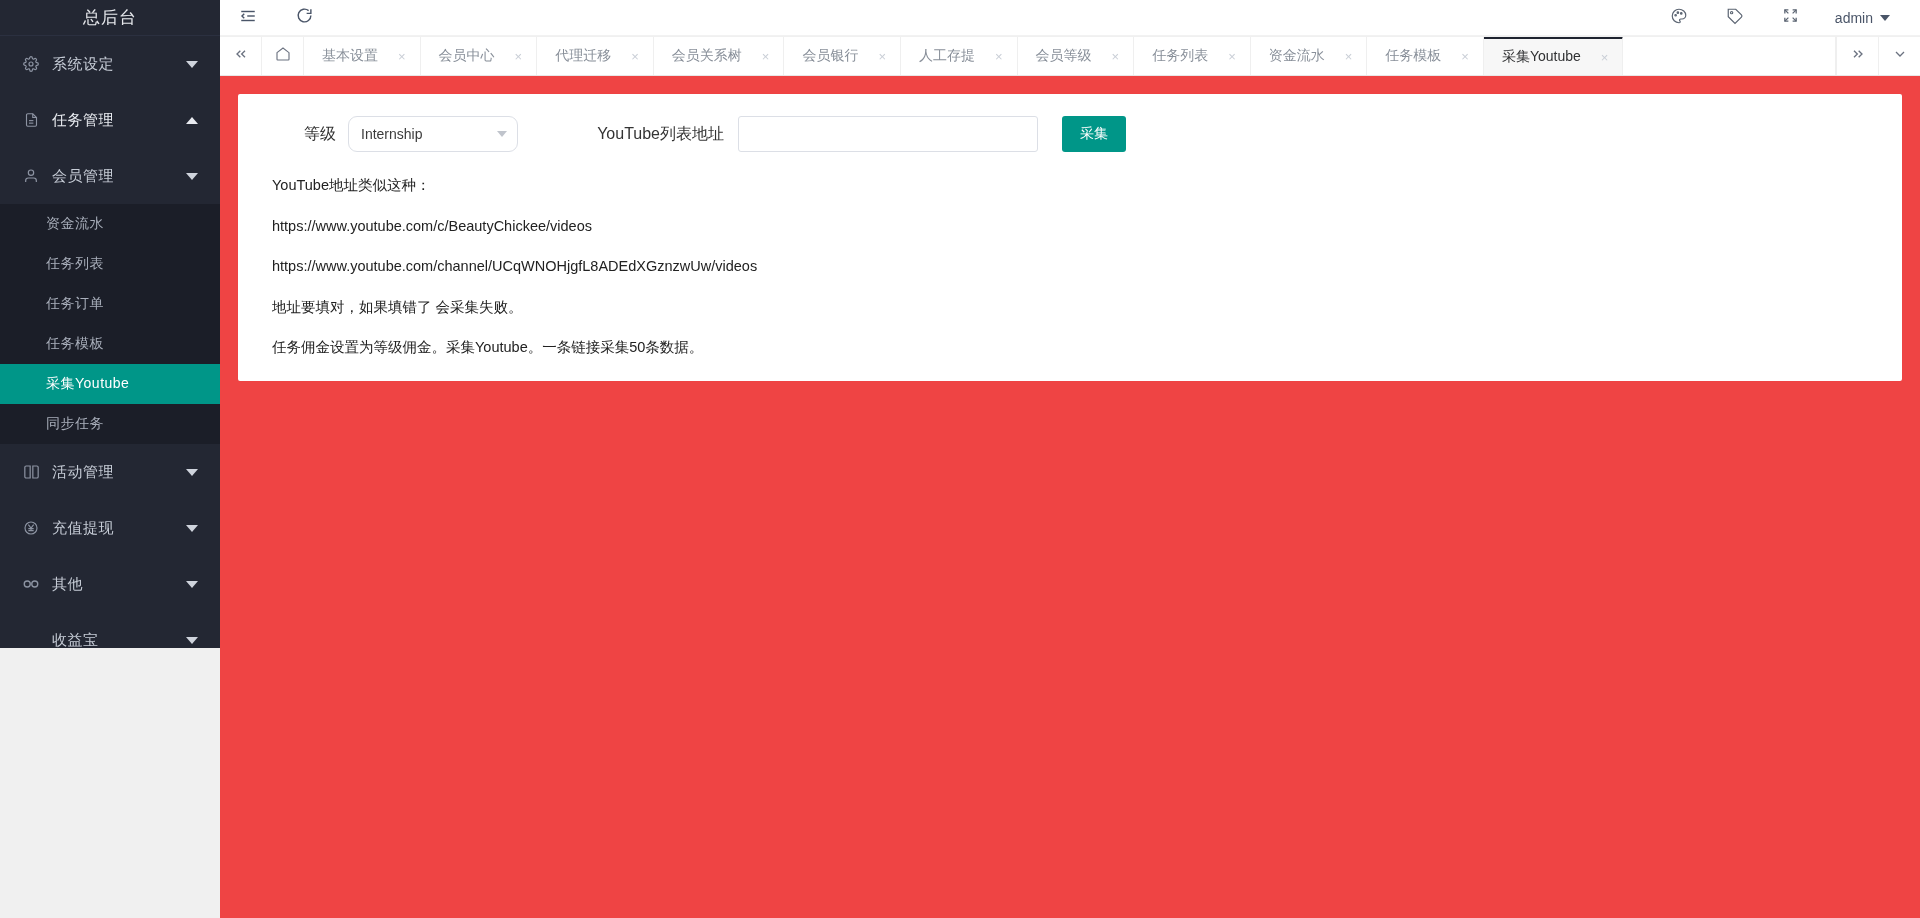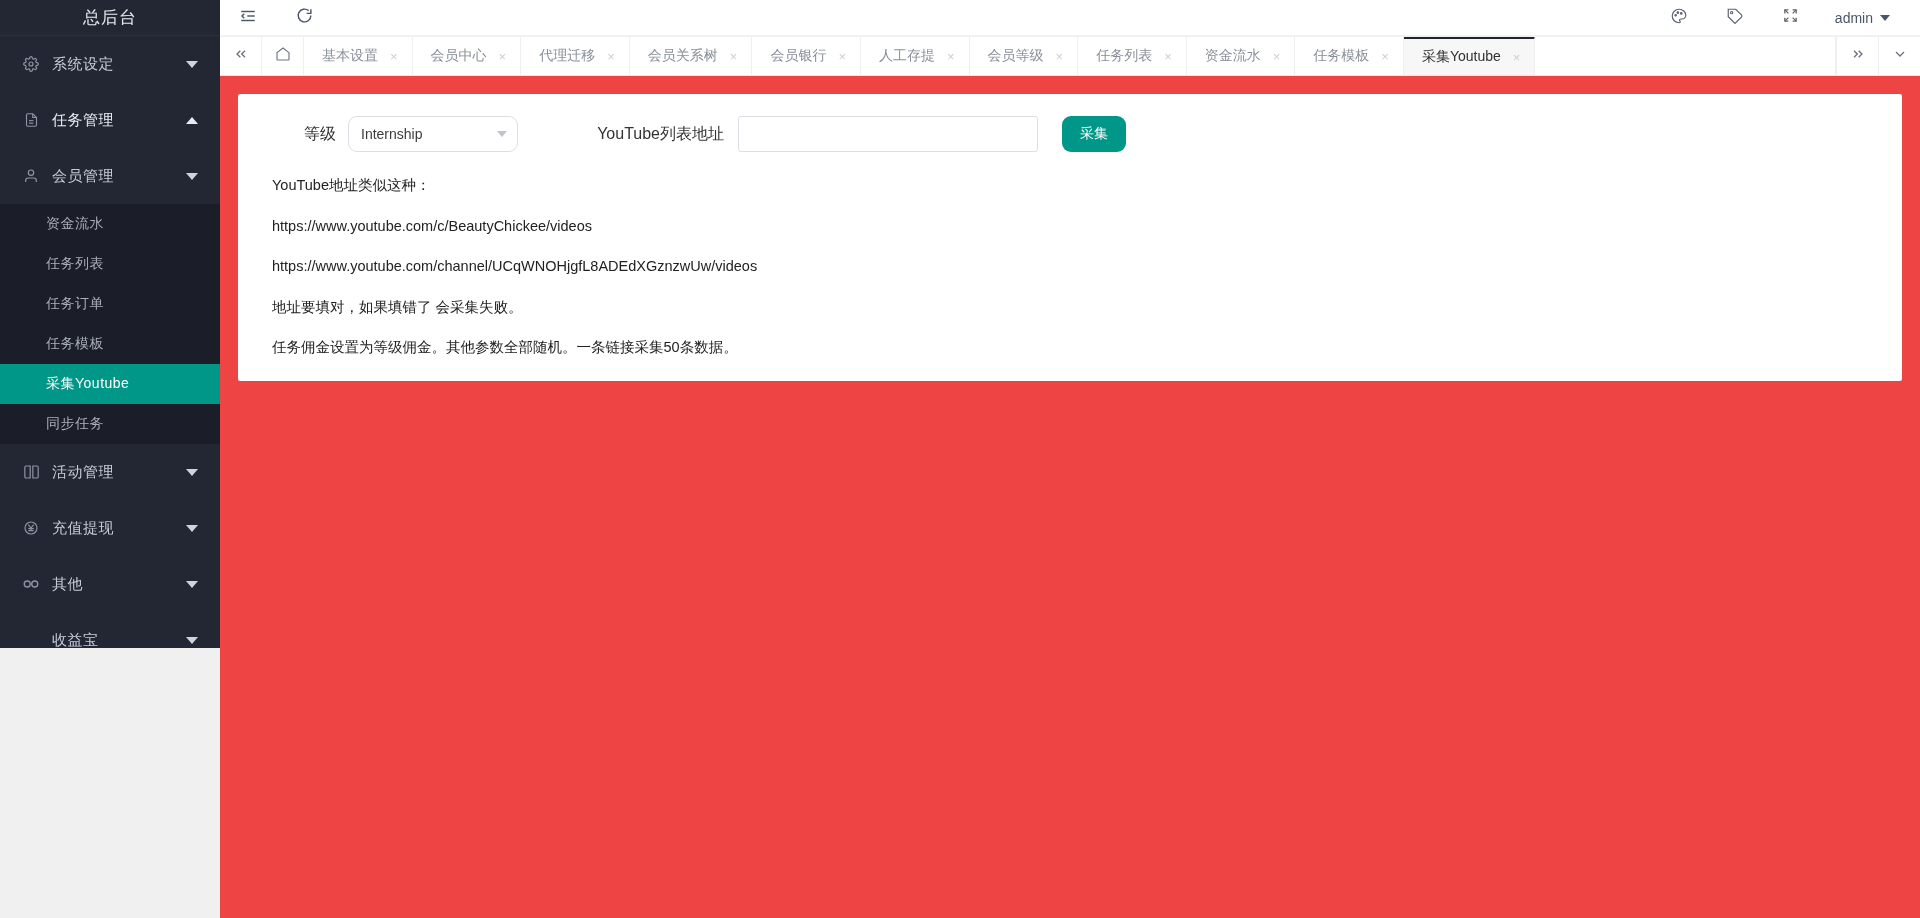--- a/index.html
+++ b/index.html
@@ -111,21 +111,21 @@
     border-right: 1px solid #efefef;
     font-size: 17px;
   }
   .tab-ctrl.right-c { border-right: none; border-left: 1px solid #efefef; }
   .tab-home {
     width: 42px; display:flex; align-items:center; justify-content:center;
     border-right: 1px solid #efefef; color:#6b7280; cursor:pointer;
   }
   .tabs { flex: 1; display: flex; align-items: stretch; overflow: hidden; }
   .tab {
-    display: flex; align-items: center; gap: 12px;
+    display: flex; align-items: center; gap: 20px;
     padding: 0 14px 0 18px;
     font-size: 14px; color: #888f99;
     border-right: 1px solid #efefef;
     cursor: pointer; white-space: nowrap;
     position: relative;
   }
   .tab .x { font-size: 13px; color: #c9ced6; }
   .tab.active {
     color: #303133; background: #f7f7f7;
     border-top: 3px solid #1f2430;
@@ -170,21 +170,21 @@
     width: 300px; height: 36px;
     border: 1px solid #dcdfe6; border-radius: 3px;
     padding: 0 11px; font-size: 14px; color: #333;
     background: #fff; outline: none;
     font-family: "Liberation Sans", sans-serif;
   }
   .submit-btn {
     height: 36px; min-width: 64px;
     margin-left: 24px;
     background: #009688; color: #fff;
-    border: none; border-radius: 9px;
+    border: none; border-radius: 3px;
     font-size: 14px; cursor: pointer;
     padding: 0 18px;
     font-family: "Liberation Sans", sans-serif;
   }
   .hint { padding-left: 10px; }
   .hint p {
     font-size: 14.5px; color: #222;
     line-height: 1; margin-bottom: 26px;
   }
   .hint p:last-child { margin-bottom: 0; }
@@ -440,20 +440,20 @@
           <div class="f-label url">YouTube列表地址</div>
           <input class="text-input" type="text" value="" placeholder="" style="">
           <button class="submit-btn">采集</button>
         </div>
 
         <div class="hint">
           <p>YouTube地址类似这种：</p>
           <p>https://www.youtube.com/c/BeautyChickee/videos</p>
           <p>https://www.youtube.com/channel/UCqWNOHjgfL8ADEdXGznzwUw/videos</p>
           <p>地址要填对，如果填错了 会采集失败。</p>
-          <p>任务佣金设置为等级佣金。其他参数全部随机。一条链接采集50条数据。</p>
+          <p>任务佣金设置为等级佣金。采集Youtube。一条链接采集50条数据。</p>
         </div>
 
       </div>
     </div>
 
   </div>
 </div>
 
 </body></html>

